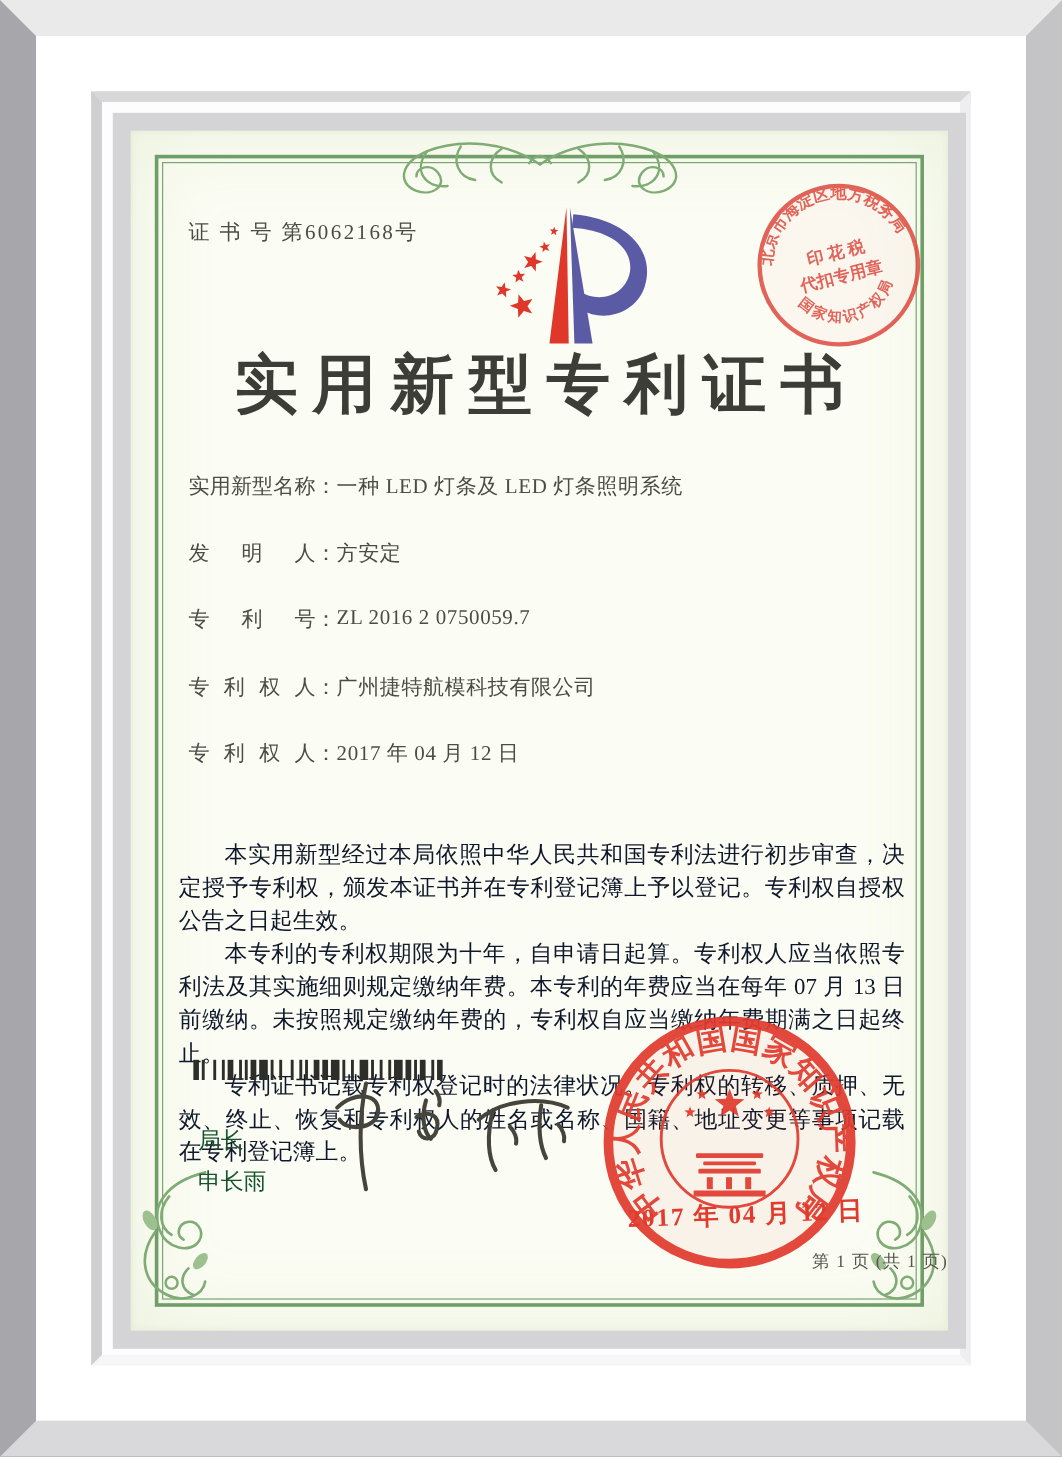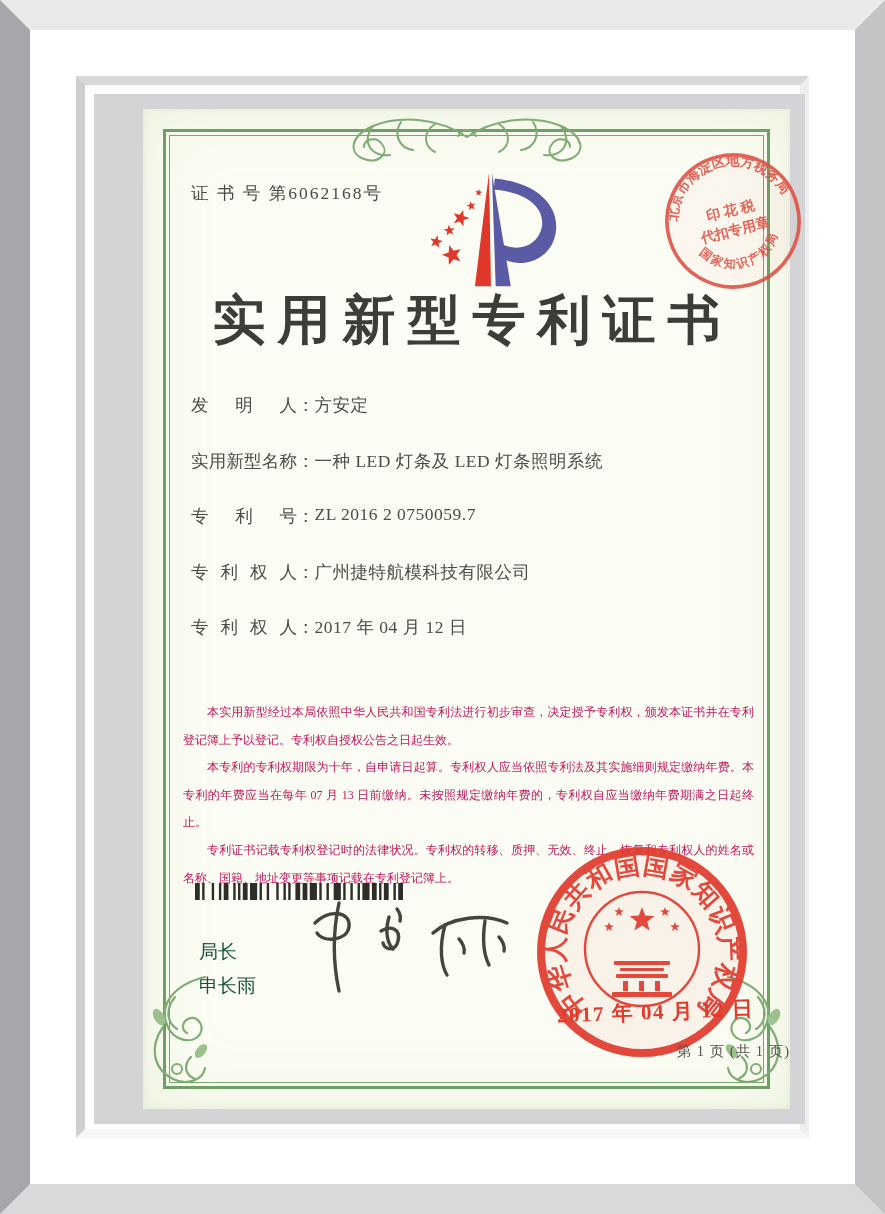--- a/index.html
+++ b/index.html
@@ -13,21 +13,21 @@
     border-color:#eaeaeb #c4c4c7 #d9d9db #a7a7ab; }
   .frame-face  { position:absolute; inset:30px; background:#ffffff; }
   .frame-bevel { position:absolute; inset:76px; border:9px solid;
     border-color:#d8d8da #eeeef0 #f6f6f8 #cfcfd2; background:#fdfdfd; }
   
   .mat-band { position:absolute; left:94px; right:80px; top:94px; bottom:90px;
     background:#d4d4d6; }
 
   
   .paper { position:absolute; inset:15px; background:#fbfcf3;
-    box-shadow: inset 0 0 70px rgba(170,200,130,.20), inset 0 0 6px rgba(120,150,90,.12); margin-left: 34px; }
+    box-shadow: inset 0 0 70px rgba(170,200,130,.20), inset 0 0 6px rgba(120,150,90,.12); }
 
   
   .gborder { position:absolute; inset:20px; border:3px solid #6f9e68; }
   .gborder::before { content:""; position:absolute; inset:3px; border:1px solid #79a571; }
 
   .orn { position:absolute; pointer-events:none; }
   .orn-top { left:50%; top:1px; transform:translateX(-50%); }
   .orn-bl { left:-4px; bottom:18px; }
   .orn-br { right:-4px; bottom:18px; transform:scaleX(-1); }
 
@@ -38,21 +38,21 @@
   .title { position:absolute; left:0; right:0; top:176px; text-align:center;
     font-size:53px; font-weight:600; letter-spacing:12px; text-indent:12px; color:#3d3d37; }
 
   .fields { position:absolute; left:48px; right:36px; top:284px; }
   .frow { height:55.5px; font-size:17.5px; color:#4c4c46; white-space:nowrap; }
   .flabel { display:inline-block; width:106px; text-align:justify; text-align-last:justify; text-justify:inter-character; vertical-align:top; }
   .fcolon { display:inline-block; vertical-align:top; }
   .fvalue { display:inline-block; vertical-align:top; letter-spacing:.5px; }
 
   .paras { position:absolute; left:40px; right:36px; top:590px;
-    font-size:12px; line-height:27.6px; text-align:justify; color:#be185d; }
+    font-size:19px; line-height:27.6px; text-align:justify; color:#0f172a; }
   .paras p { text-indent:2em; }
 
   .barcode { position:absolute; left:52px; top:774px; }
 
   .signer { position:absolute; left:56px; top:826px; font-size:19px; color:#14532d; line-height:34px; }
 
   .signature { position:absolute; left:150px; top:778px; }
 
   .seal { position:absolute; left:384px; top:728px; opacity:.93; }
   .seal-date { position:absolute; left:414px; top:889px; font-size:21px; font-weight:600;
@@ -129,22 +129,22 @@
             <polygon points="46.4,62.0 48.3,65.8 52.5,65.6 49.5,68.5 51.0,72.5 47.3,70.5 44.0,73.2 44.7,69.0 41.1,66.7 45.3,66.1"></polygon>
             <polygon points="61.7,46.4 62.0,52.7 68.0,54.9 62.1,57.2 61.9,63.5 57.9,58.6 51.8,60.4 55.2,55.1 51.6,49.8 57.8,51.4"></polygon>
             <polygon points="69.0,37.1 70.9,40.1 74.4,39.5 72.1,42.2 73.7,45.4 70.4,44.1 67.9,46.5 68.2,43.0 65.0,41.4 68.5,40.6"></polygon>
             <polygon points="78.4,24.0 79.1,26.7 81.9,27.1 79.5,28.7 80.0,31.5 77.8,29.7 75.3,31.0 76.4,28.4 74.3,26.4 77.2,26.5"></polygon>
           </g>
       </svg>
 
       <div class="title">实用新型专利证书</div>
 
       <div class="fields" id="fields">
+          <div class="frow"><span class="flabel">实用新型名称</span><span class="fcolon">：</span><span class="fvalue">一种 LED 灯条及 LED 灯条照明系统</span></div>
           <div class="frow"><span class="flabel">发明人</span><span class="fcolon">：</span><span class="fvalue">方安定</span></div>
-          <div class="frow"><span class="flabel">实用新型名称</span><span class="fcolon">：</span><span class="fvalue">一种 LED 灯条及 LED 灯条照明系统</span></div>
           <div class="frow"><span class="flabel">专利号</span><span class="fcolon">：</span><span class="fvalue">ZL 2016 2 0750059.7</span></div>
           <div class="frow"><span class="flabel">专利权人</span><span class="fcolon">：</span><span class="fvalue">广州捷特航模科技有限公司</span></div>
           <div class="frow"><span class="flabel">专利权人</span><span class="fcolon">：</span><span class="fvalue">2017 年 04 月 12 日</span></div>
         </div>
 
       <div class="paras" id="paras">
           <p>本实用新型经过本局依照中华人民共和国专利法进行初步审查，决定授予专利权，颁发本证书并在专利登记簿上予以登记。专利权自授权公告之日起生效。</p>
           <p>本专利的专利权期限为十年，自申请日起算。专利权人应当依照专利法及其实施细则规定缴纳年费。本专利的年费应当在每年 07 月 13 日前缴纳。未按照规定缴纳年费的，专利权自应当缴纳年费期满之日起终止。</p>
           <p>专利证书记载专利权登记时的法律状况。专利权的转移、质押、无效、终止、恢复和专利权人的姓名或名称、国籍、地址变更等事项记载在专利登记簿上。</p>
         </div>

